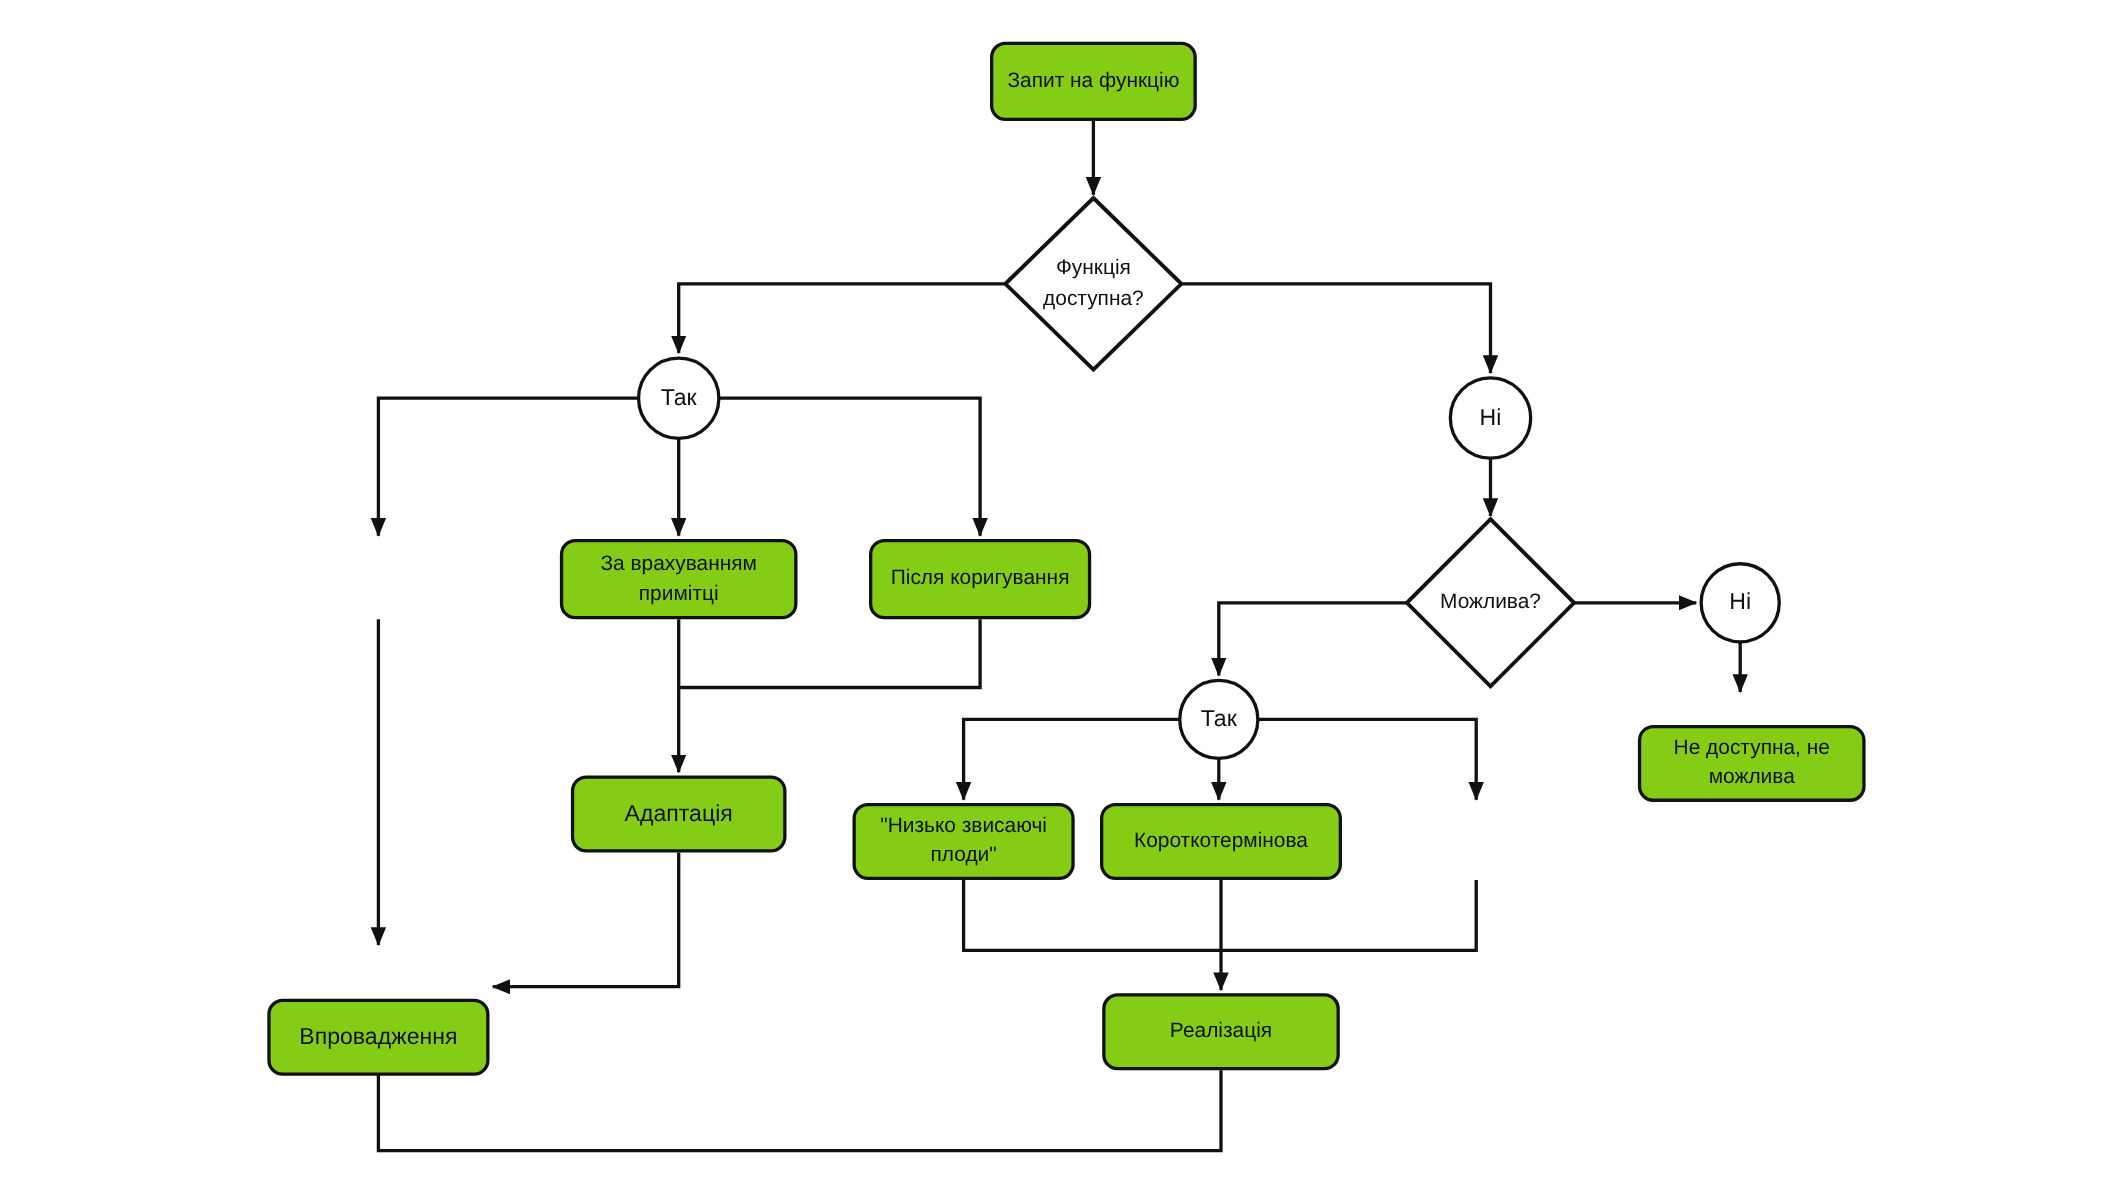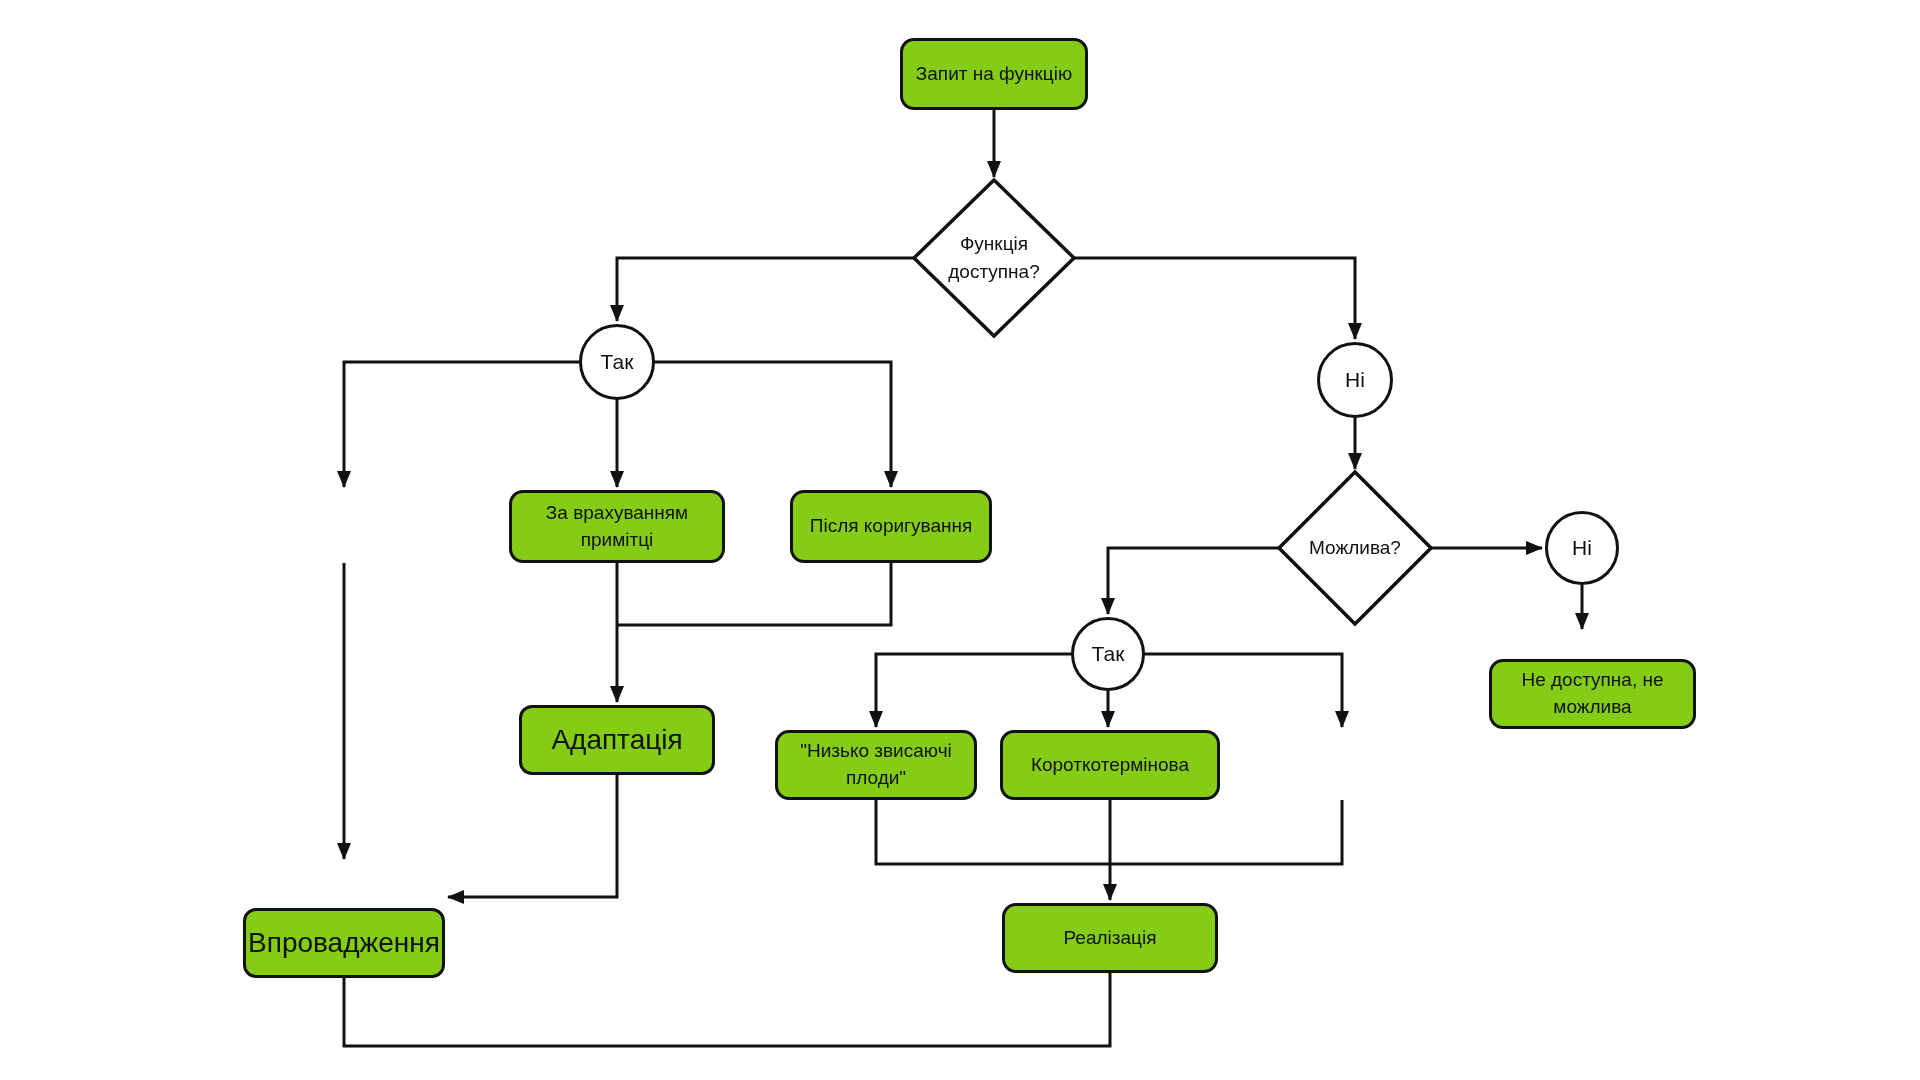--- a/index.html
+++ b/index.html
@@ -27,21 +27,21 @@
     display: flex;
     align-items: center;
     justify-content: center;
     text-align: center;
     font-size: 19px;
     line-height: 1.42;
     white-space: pre-line;
     box-sizing: border-box;
     padding: 18px 6px;
   }
-  .rect-node.big { font-size: 28px; border-radius: 13px; }
+  .rect-node.big { font-size: 21px; }
   .circle-node {
     position: absolute;
     background: #ffffff;
     border: 3px solid #111111;
     border-radius: 50%;
     display: flex;
     align-items: center;
     justify-content: center;
     font-size: 21px;
     box-sizing: border-box;

